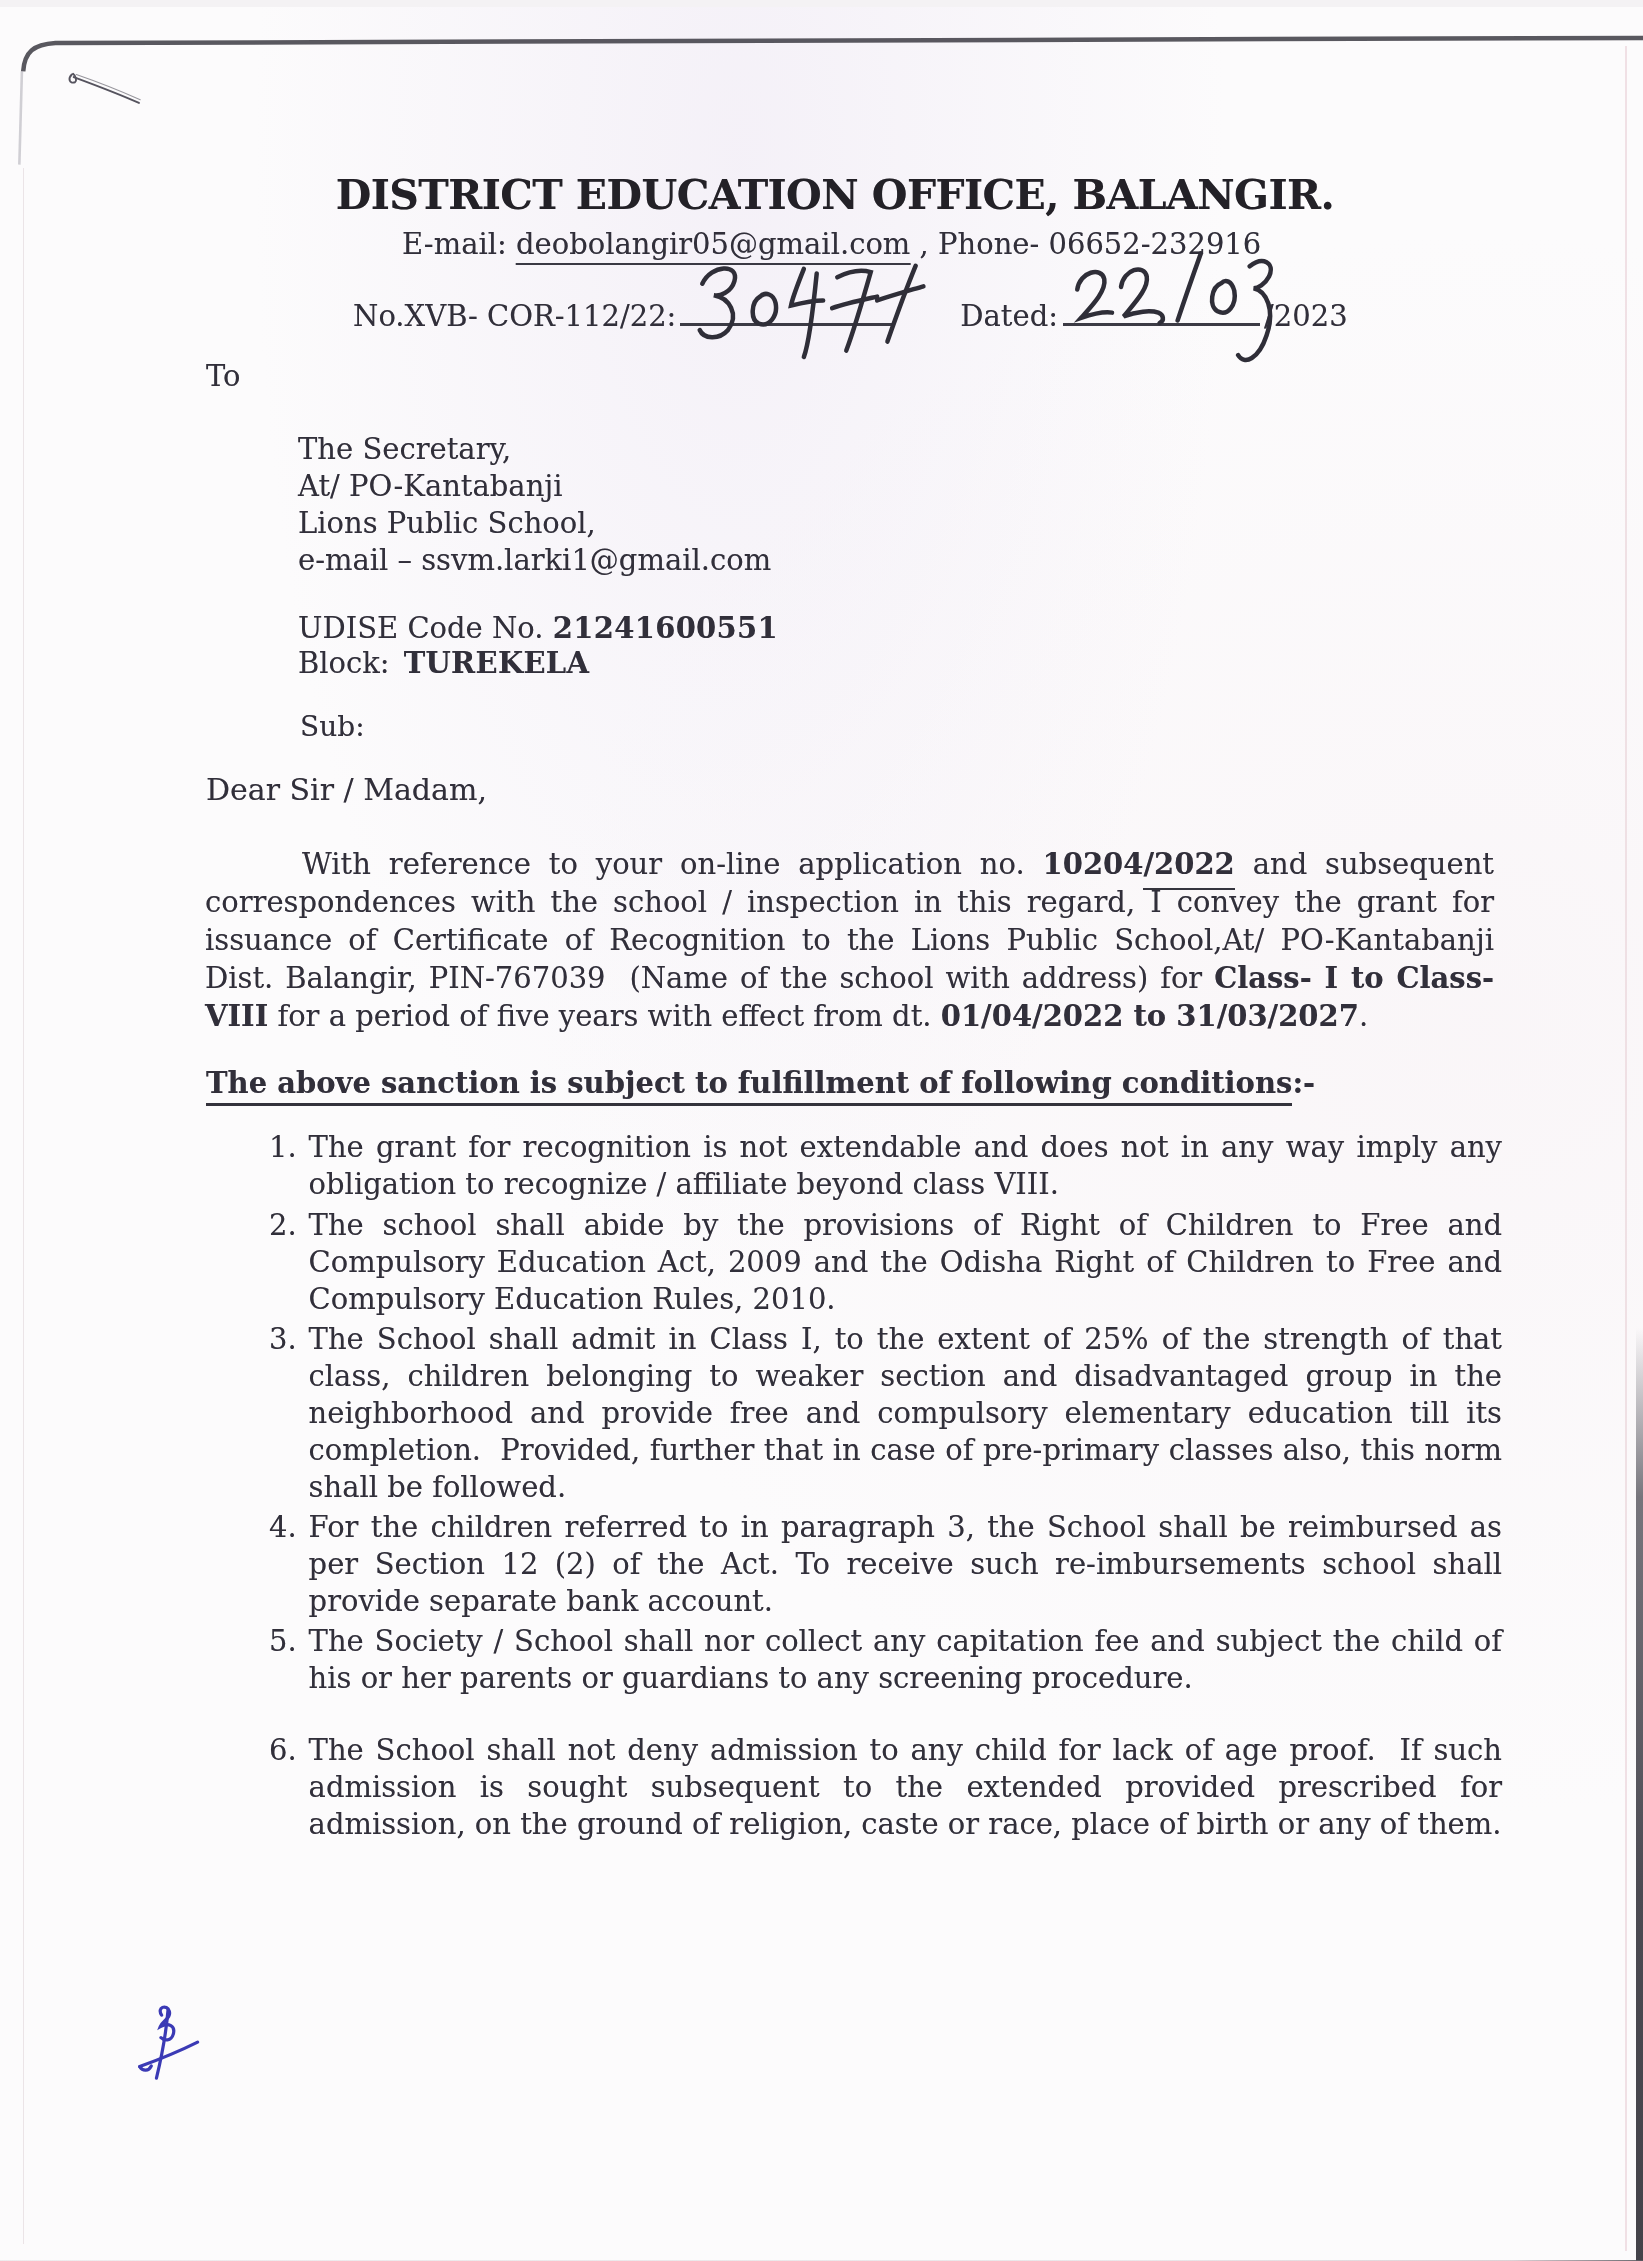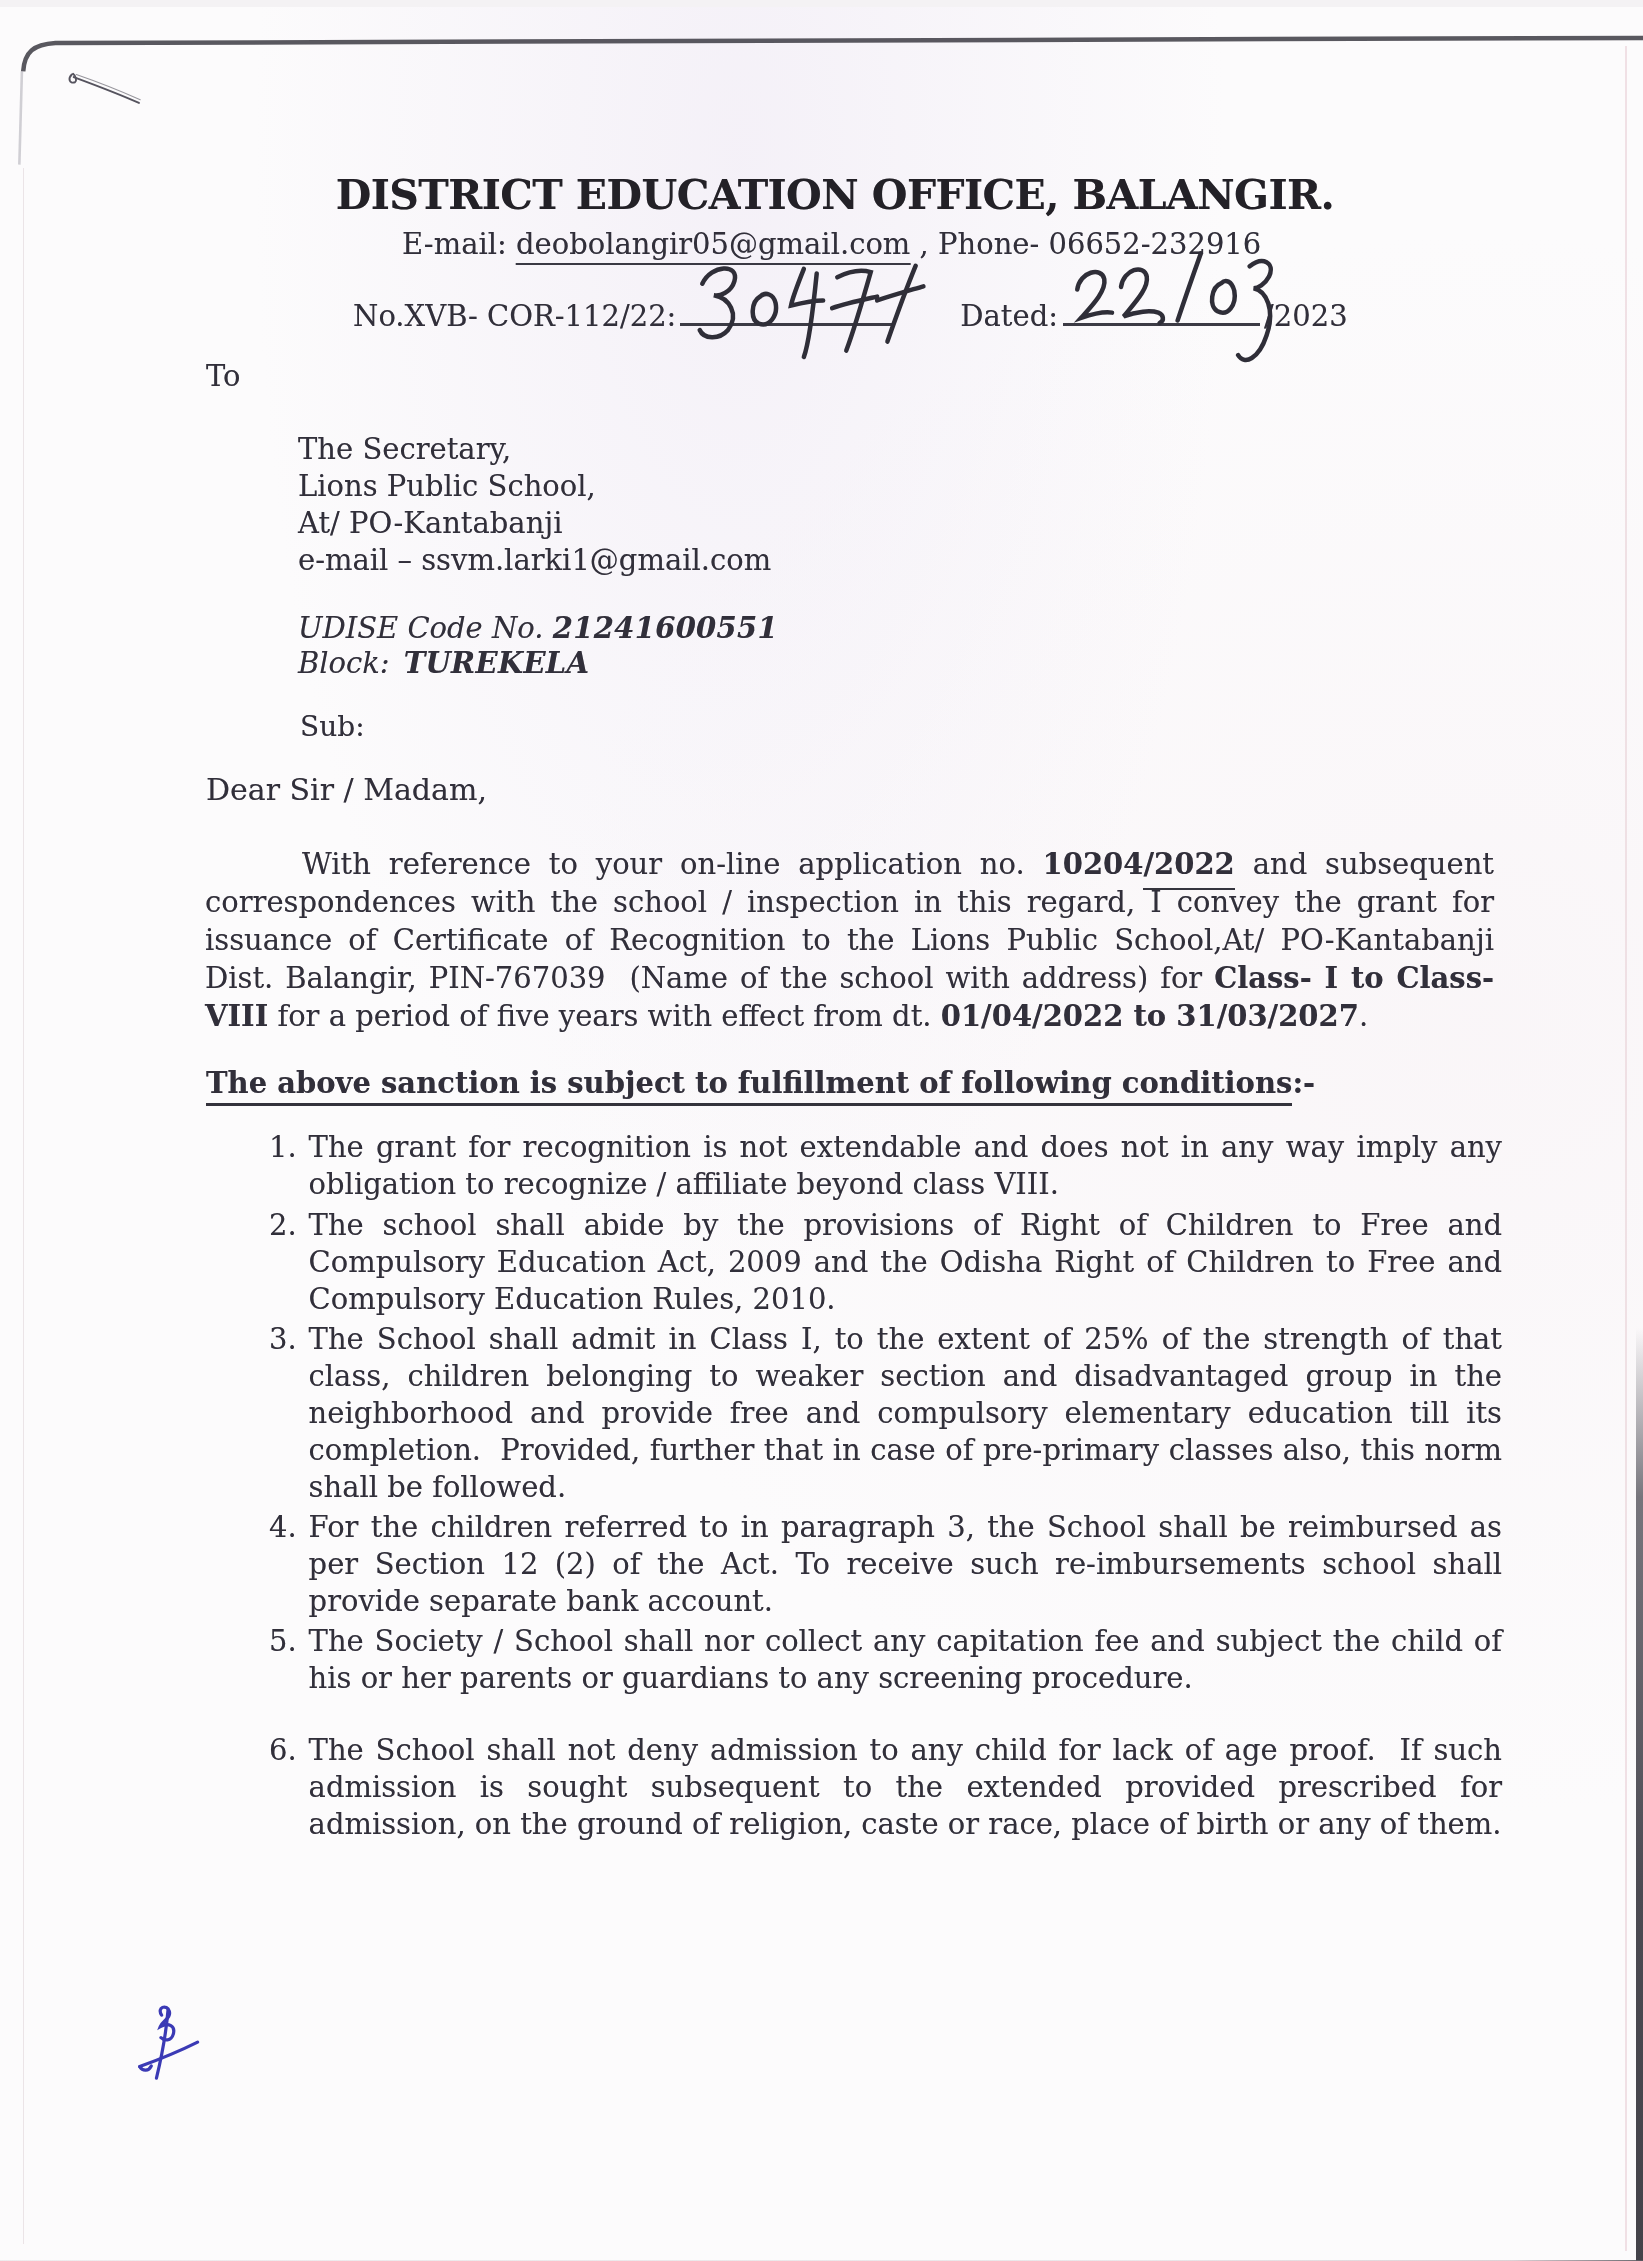--- a/index.html
+++ b/index.html
@@ -63,21 +63,21 @@
   .hw-text { position: absolute; left: 0; top: 0; opacity: 0; }
   .dated-label { margin-left: 67px; }
   .year-printed { margin-left: 3.9px; }
 
   
   .to-line { margin: 24.5px 0 0 206px; font-size: 29px; line-height: 35px; }
   .address { margin: 37px 0 0 298px; font-size: 29px; line-height: 37px; }
   .address span { display: block; }
 
   .school-info { margin: 32px 0 0 298px; font-size: 29px; line-height: 35px; }
-  .school-info .row { display: block; font-style: italic; }
+  .school-info .row { display: block; }
   .school-info b { letter-spacing: 0.3px; }
   .school-info .block-value { margin-left: 14px; }
 
   .subject { margin: 26px 0 0 300px; display: flex; font-size: 28px; line-height: 40px; }
   .subject .sub-label { width: 102px; flex: none; }
   .subject .sub-text  { margin: 0; width: 1075px; font-style: italic; text-align: justify; }
 
   .salutation { margin: 24.5px 0 0 206px; font-size: 30px; line-height: 37px; font-weight: normal; }
 
   .body-para {
@@ -141,22 +141,22 @@
           <path d="M178,128 C190,92 204,52 214,24"></path>
           <path d="M246,70 C230,76 226,106 240,114 C256,122 270,104 266,82 C262,66 252,64 246,70"></path>
           <path d="M290,44 C310,28 330,38 320,60 C314,72 302,78 296,78 C316,82 330,112 316,152 C304,188 282,198 272,182"></path>
         </svg></span><span class="year-printed">/2023</span>
     </div>
   </div>
 
   <p class="to-line">To</p>
   <div class="address">
     <span>The Secretary,</span>
+    <span>At/ PO-Kantabanji</span>
     <span>Lions Public School,</span>
-    <span>At/ PO-Kantabanji</span>
     <span>e-mail – ssvm.larki1@gmail.com</span>
   </div>
 
   <div class="school-info">
     <span class="row"><span>UDISE Code No. </span><b>21241600551</b></span>
     <span class="row"><span>Block:</span><b class="block-value">TUREKELA</b></span>
   </div>
 
   <div class="subject">
     <span class="sub-label">Sub:</span>

